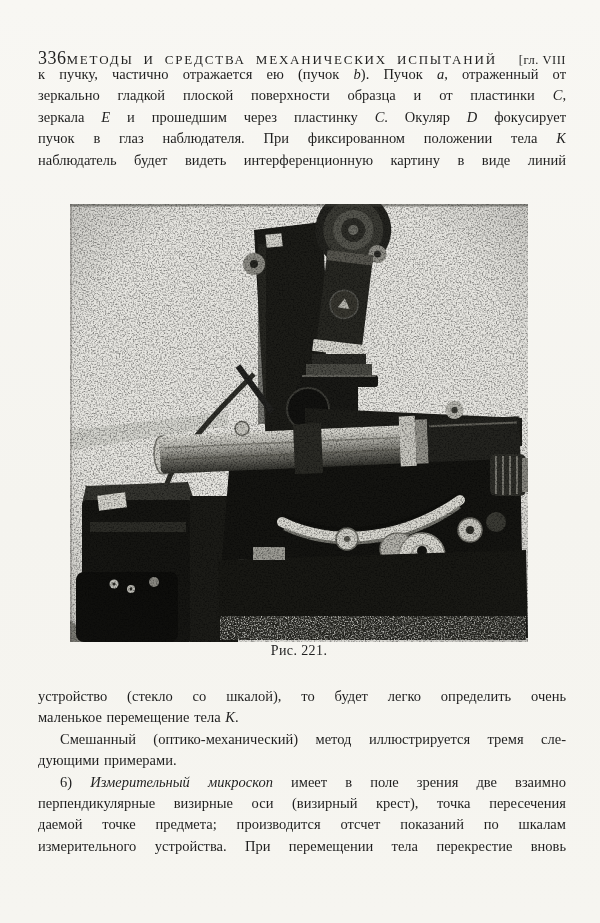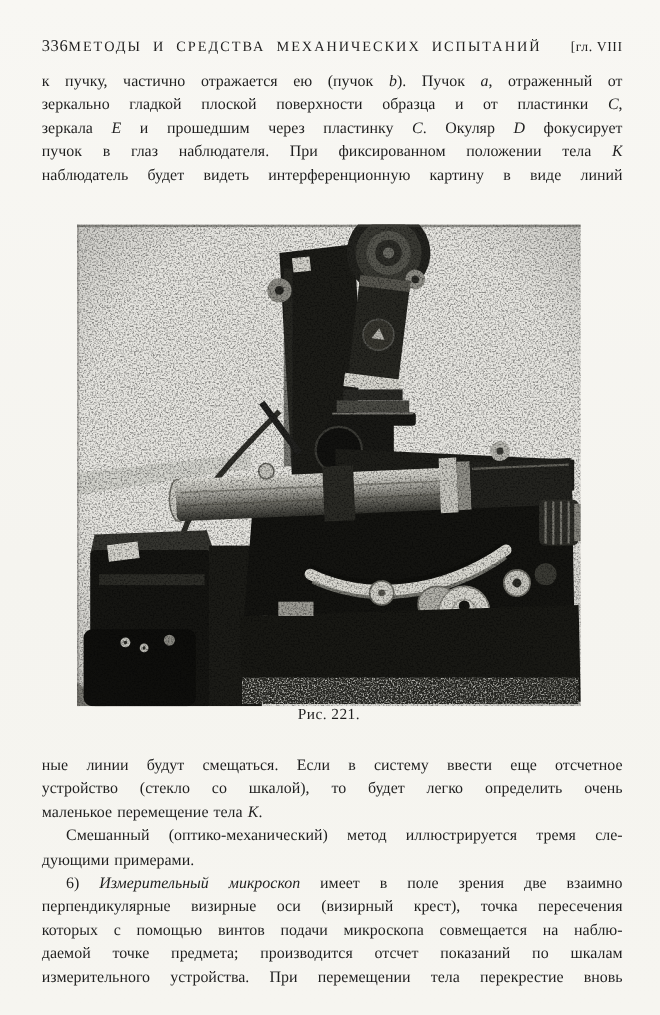--- a/index.html
+++ b/index.html
@@ -10,21 +10,21 @@
     color:#1f1f1f;
     -webkit-font-smoothing:antialiased;
   }
   .page{position:relative;width:600px;height:923px;overflow:hidden;
     background:linear-gradient(180deg,#f8f7f3 0%,#f5f4ef 55%,#f6f5f0 100%);}
   
   .header{
     position:absolute;top:34px;left:38px;width:528px;height:20px;
     display:flex;align-items:baseline;
   }
-  .pagenum{font-size:15px;letter-spacing:.5px;}
+  .pagenum{font-size:18px;letter-spacing:.5px;margin-top:14px;}
   .runtitle{
     flex:1;text-align:left;font-size:13px;letter-spacing:1.8px;
     word-spacing:5px;white-space:nowrap;
   }
   .chapref{font-size:12.5px;letter-spacing:.5px;white-space:nowrap;}
   
   .text-block{position:absolute;left:38px;width:528px;font-size:14.5px;}
   #text-top{top:64px;}
   #text-bottom{top:686px;}
   .tline{
@@ -197,25 +197,23 @@
 
       <rect x="0" y="0" width="458" height="438" fill="#000000" filter="url(#fDark)" opacity="0.4"></rect>
       <rect x="0" y="0" width="458" height="438" fill="url(#gVig)"></rect>
       <rect x="0" y="0" width="458" height="2.5" fill="#3f3f3a" opacity="0.5"></rect>
       <rect x="0" y="0" width="2" height="438" fill="#55544e" opacity="0.3"></rect>
     </svg>
     <figcaption class="caption">Рис. 221.</figcaption>
   </figure>
 
   <div class="text-block" id="text-bottom">
-      <div class="tline"><span>ные линии будут смещаться. Если в систему ввести еще отсчетное</span></div>
       <div class="tline"><span>устройство (стекло со шкалой), то будет легко определить очень</span></div>
       <div class="tline tend"><span>маленькое перемещение тела </span><span class="it">K</span><span>.</span></div>
       <div class="tline tindent"><span>Смешанный (оптико-механический) метод иллюстрируется тремя сле-</span></div>
       <div class="tline tend"><span>дующими примерами.</span></div>
       <div class="tline tindent"><span>6) </span><span class="it">Измерительный микроскоп</span><span> имеет в поле зрения две взаимно</span></div>
       <div class="tline"><span>перпендикулярные визирные оси (визирный крест), точка пересечения</span></div>
-      <div class="tline"><span>которых с помощью винтов подачи микроскопа совмещается на наблю-</span></div>
       <div class="tline"><span>даемой точке предмета; производится отсчет показаний по шкалам</span></div>
       <div class="tline"><span>измерительного устройства. При перемещении тела перекрестие вновь</span></div>
     </div>
 
 </div>
 
 </body></html>

